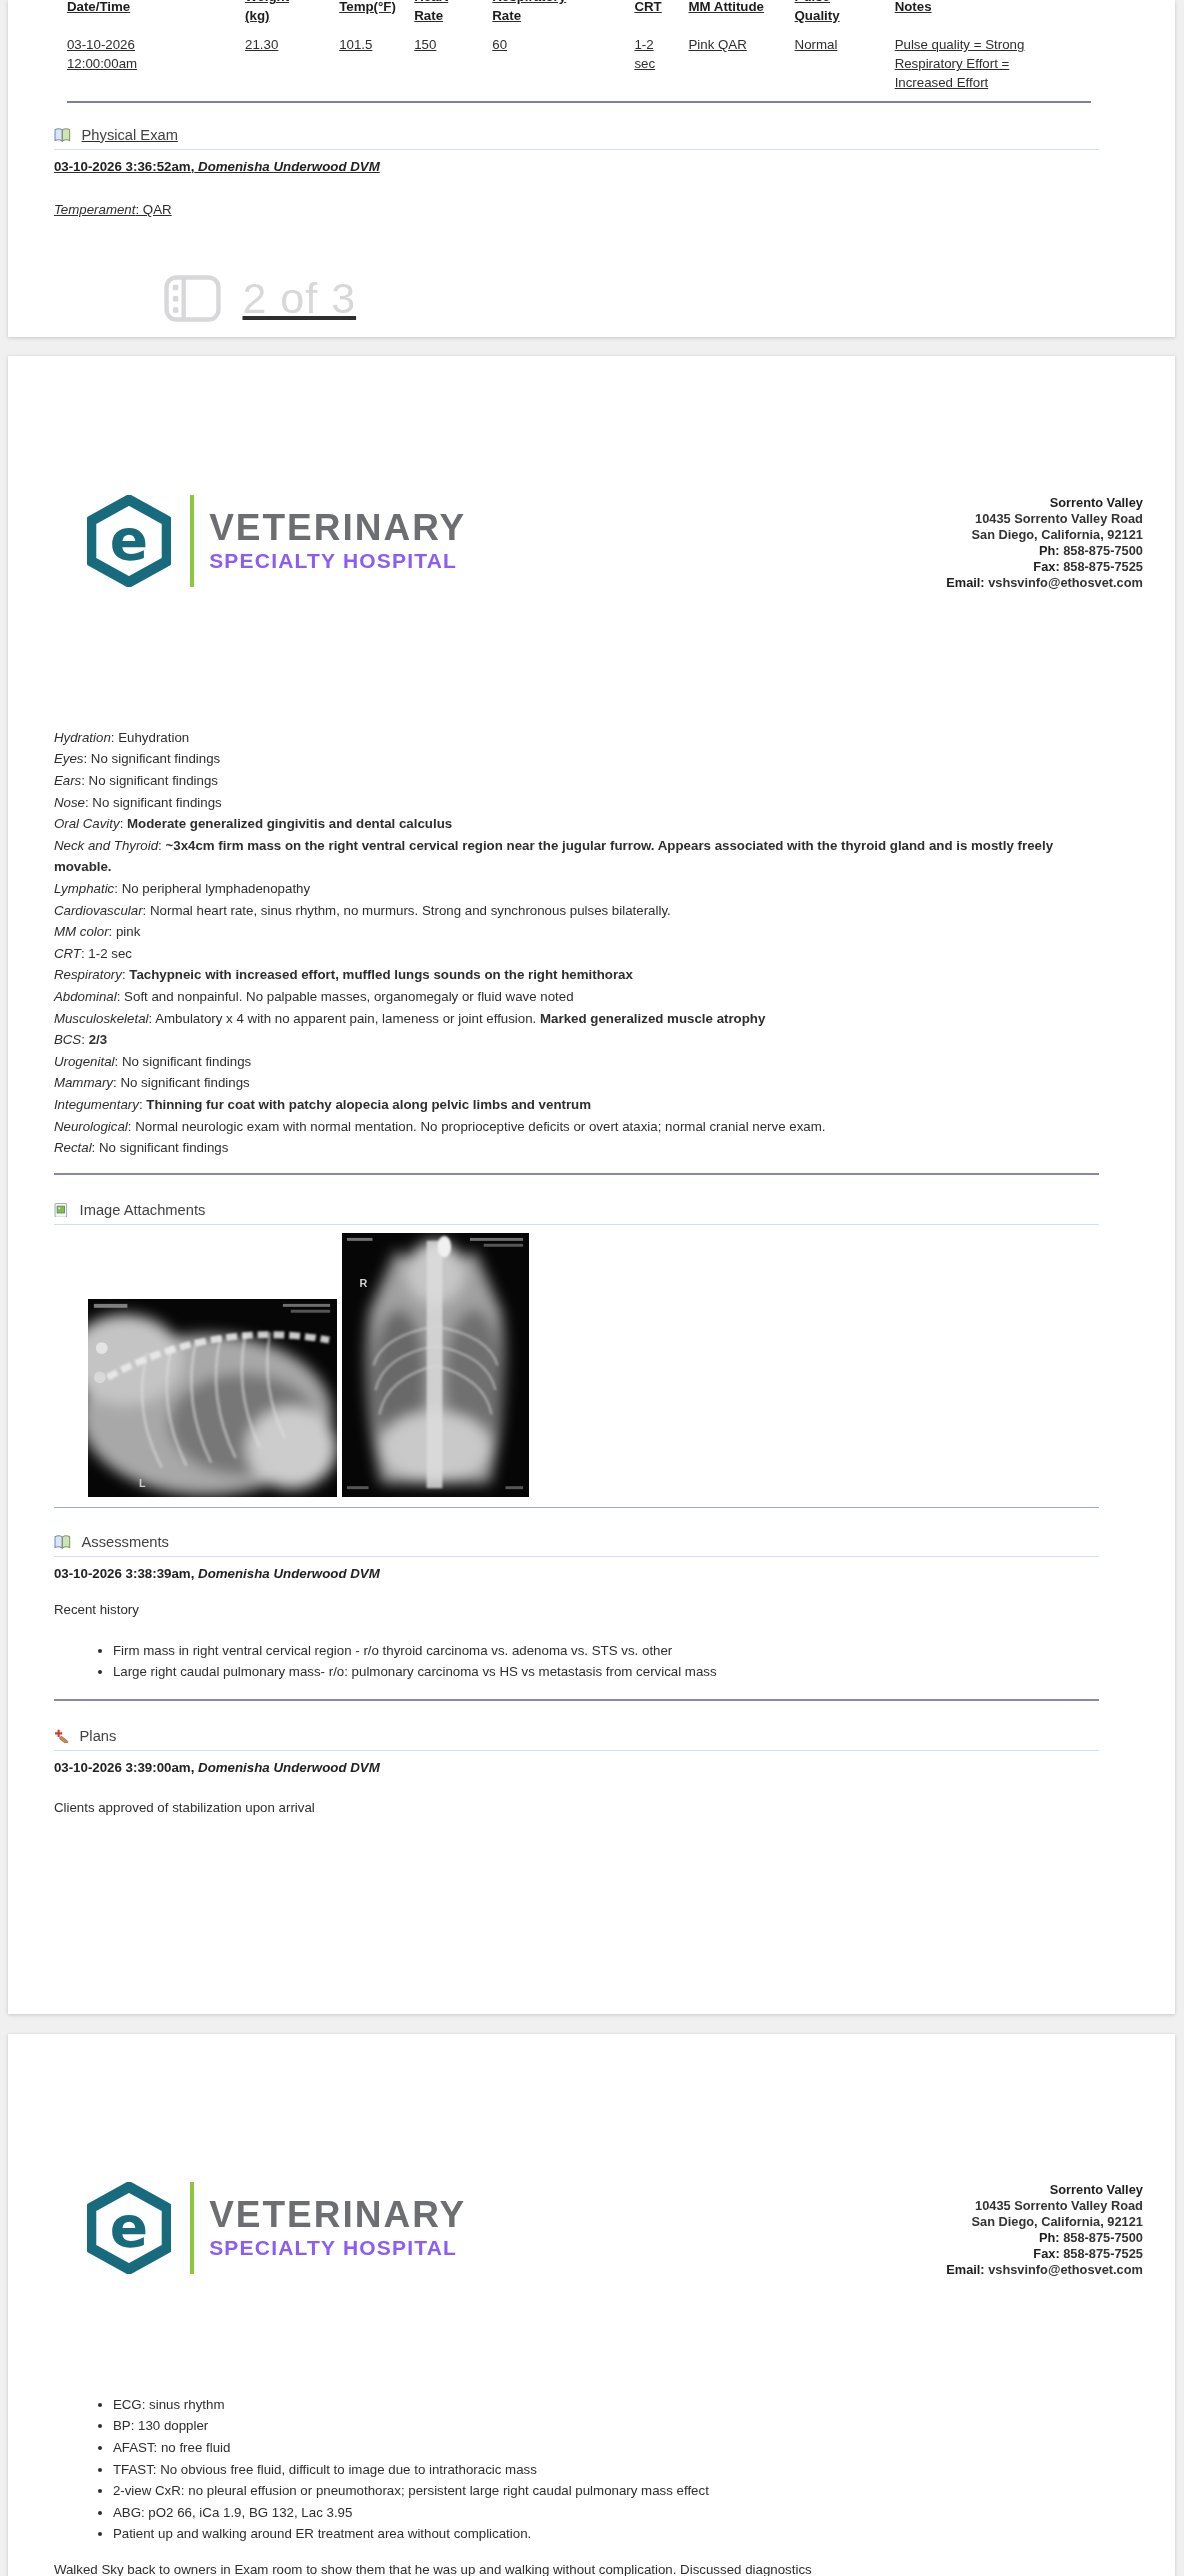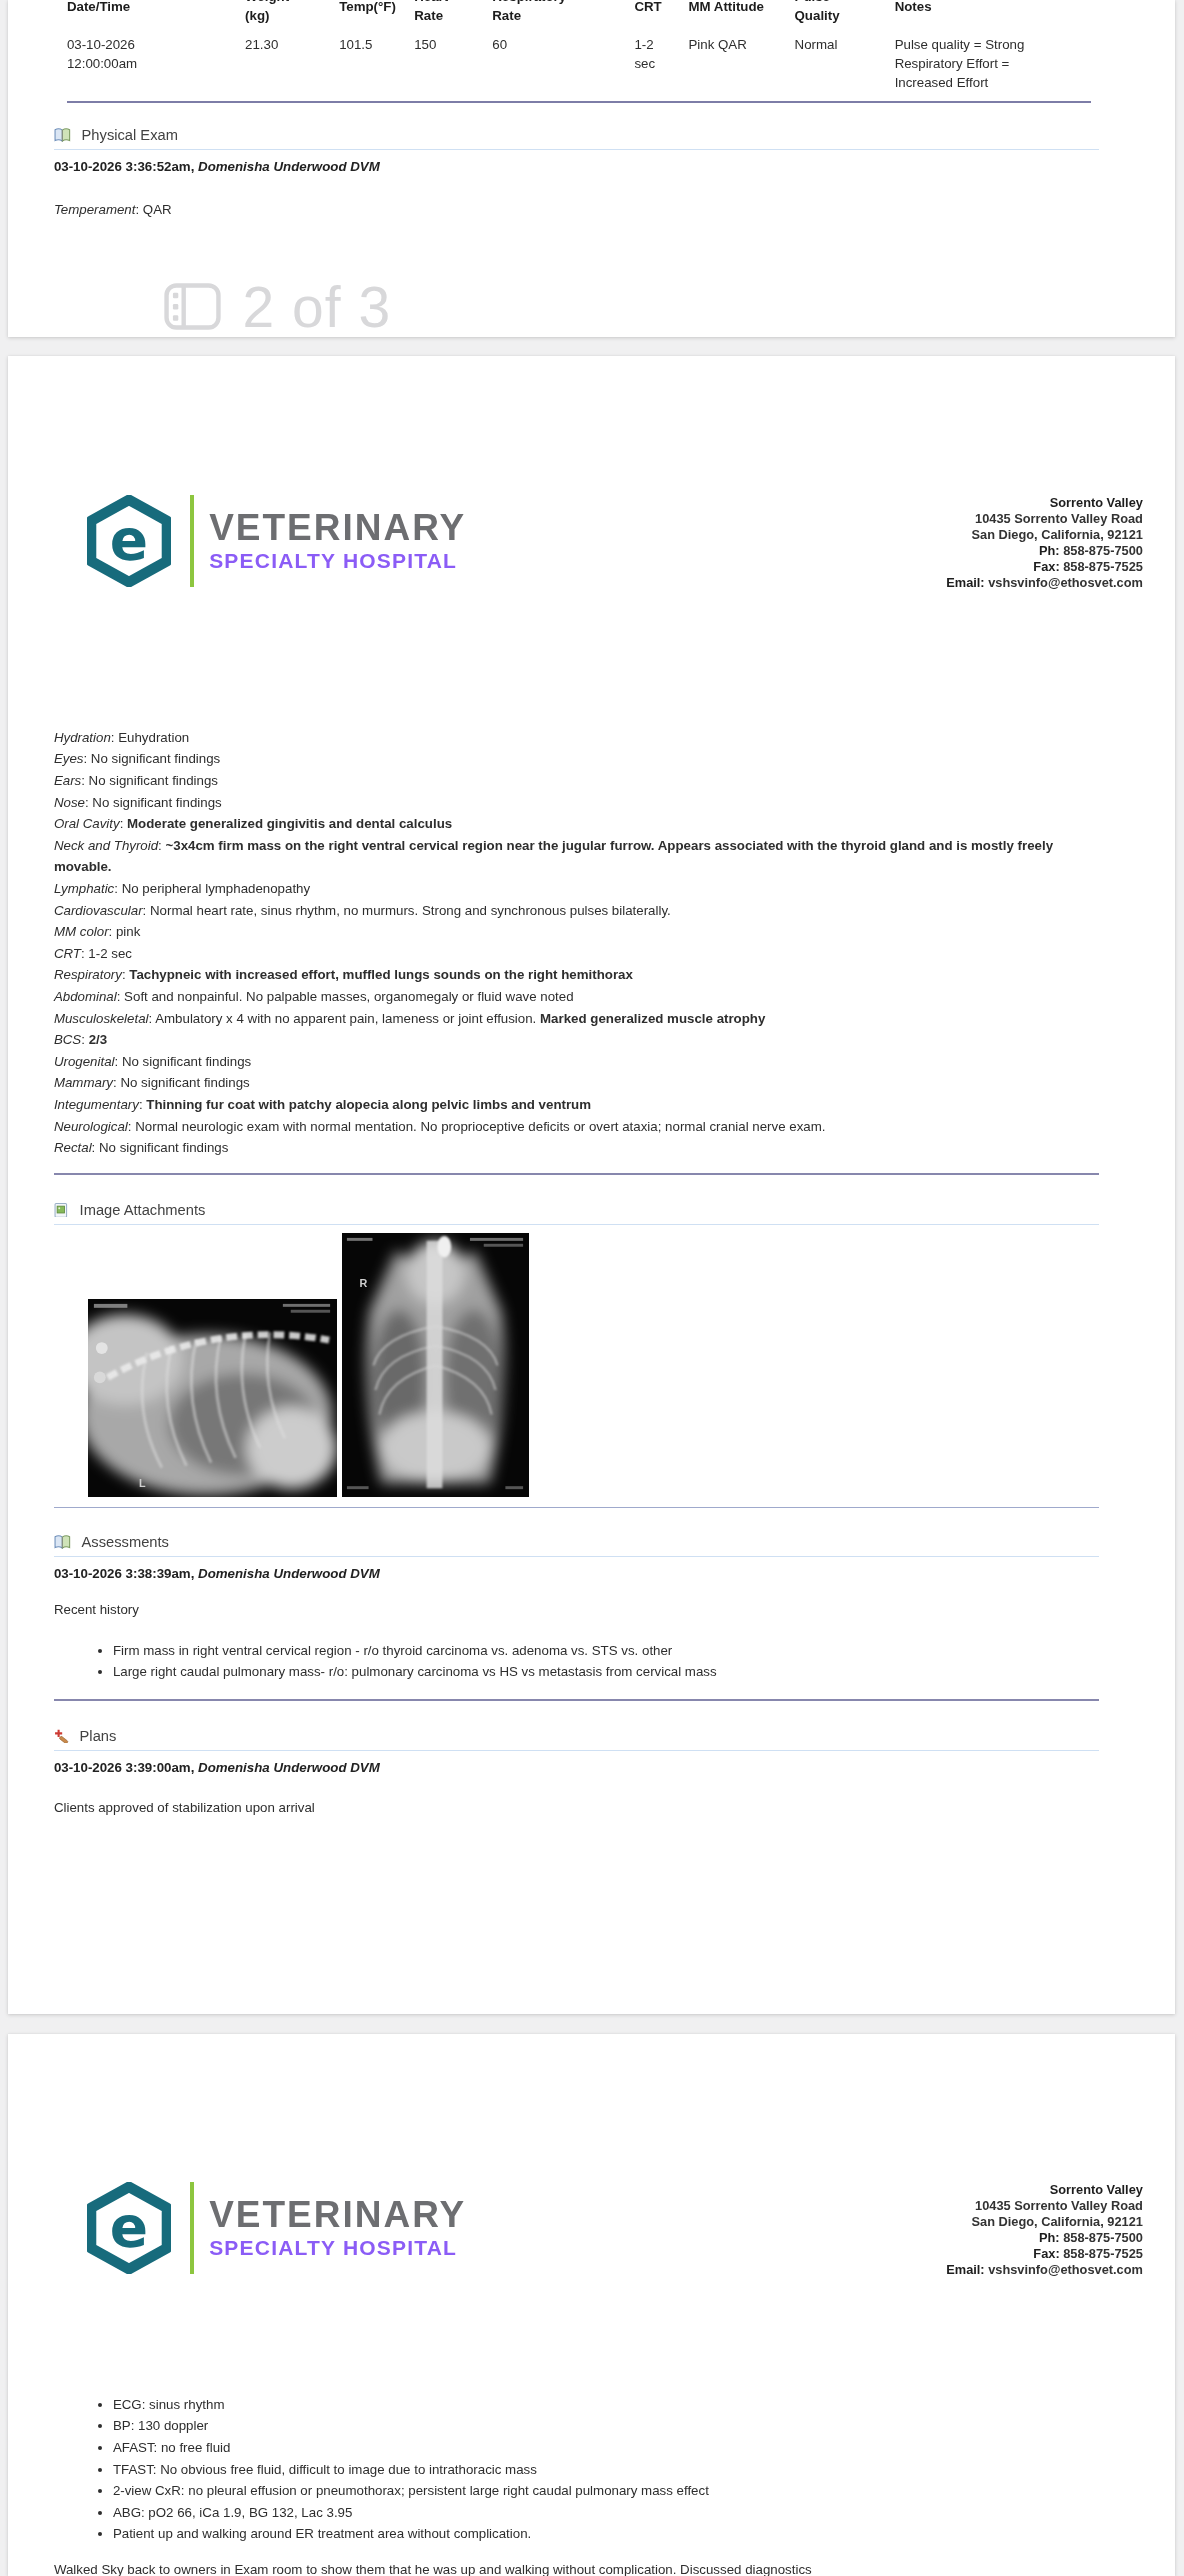--- a/index.html
+++ b/index.html
@@ -9,21 +9,21 @@
     background:#f0f0f1;
     font-family:"Liberation Sans","DejaVu Sans",sans-serif;
     color:#2e2e2e;
     overflow:hidden;
   }
   .page-card {
     position:absolute; left:7.9px; width:1167px; background:#ffffff;
     box-shadow:0 1px 3.9px rgba(0,0,0,.16), 0 0 1px rgba(0,0,0,.08);
     overflow:hidden;
   }
-  #page1 { top:0; height:337px; }
+  #page1 { top:0; height:337px;text-decoration:underline; }
   #page2 { top:356px; height:1658px; }
   #page3 { top:2034px; height:542px; }
 
   .content-pad { margin-left:46px; width:1045px; }
 
   
   .vitals-wrap { margin:-13.8px 0 0 59px; }
   table.vitals { border-collapse:collapse; table-layout:fixed; width:1024px; }
   table.vitals th {
     text-align:left; vertical-align:middle; font-size:13.3px; line-height:18.7px;
@@ -69,21 +69,21 @@
   
   .xray-row { margin-top:4.9px; padding-left:34px; display:flex; align-items:flex-end; gap:4.9px; height:267px; }
   .xray { position:relative; display:block; }
   .xray svg { display:block; }
   .xr-marker { position:absolute; color:#cfcfcf; font-size:10.8px; font-weight:bold; }
   .xr-marker.m1 { left:51px; bottom:7.9px; }
   .xr-marker.m2 { left:17.7px; top:44px; }
 
   
   .page-indicator { display:flex; align-items:center; gap:21.6px; margin:53px 0 0 110px; }
-  .page-indicator-label { font-size:57px; color:#d8d8da; letter-spacing:1px; }
+  .page-indicator-label { font-size:43px; color:#d8d8da; letter-spacing:1px; }
 
   .icon-16 { width:16.7px; height:14.7px; flex:0 0 auto; }
 </style>
 </head>
 <body>
 
 <svg width="0" height="0" style="position:absolute" aria-hidden="true">
   <defs>
     <filter id="blurL" x="-30%" y="-30%" width="160%" height="160%">
         <feGaussianBlur stdDeviation="7"></feGaussianBlur>

